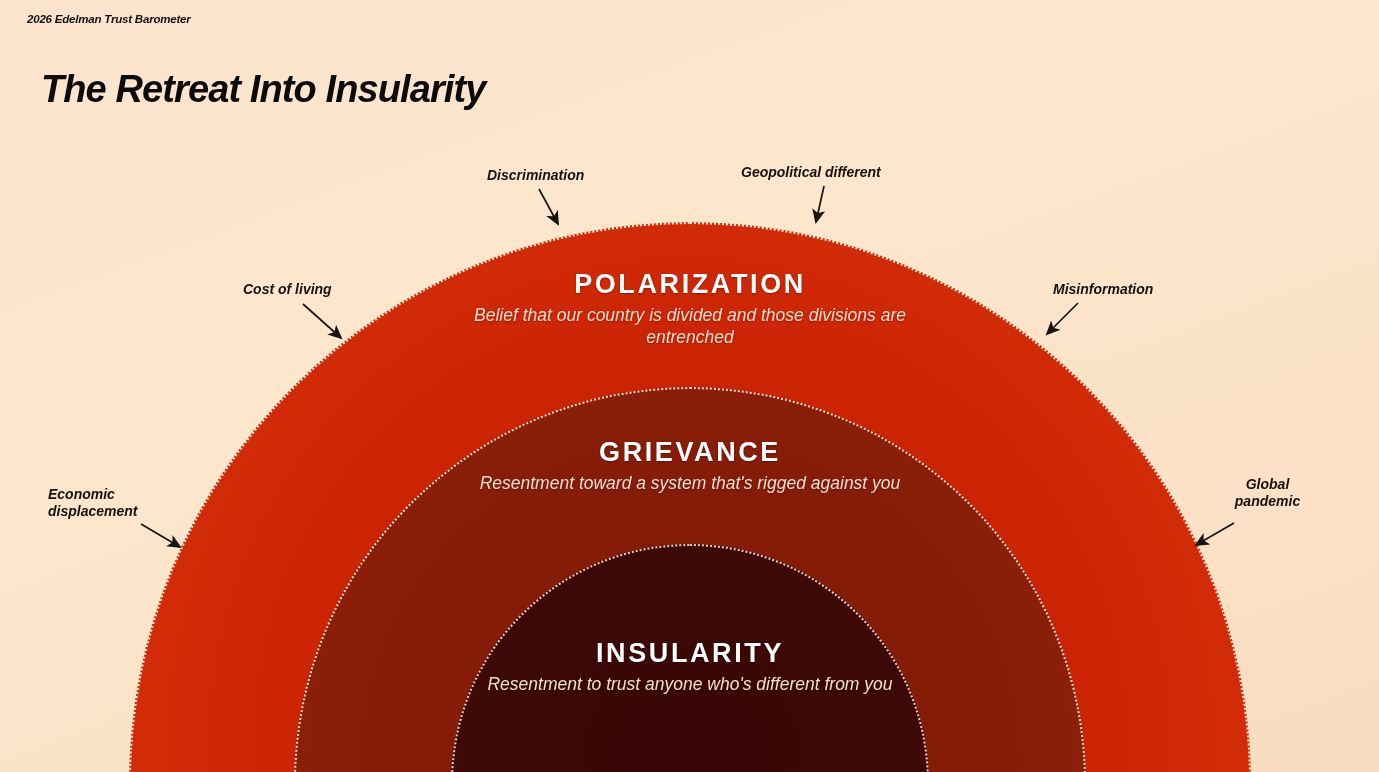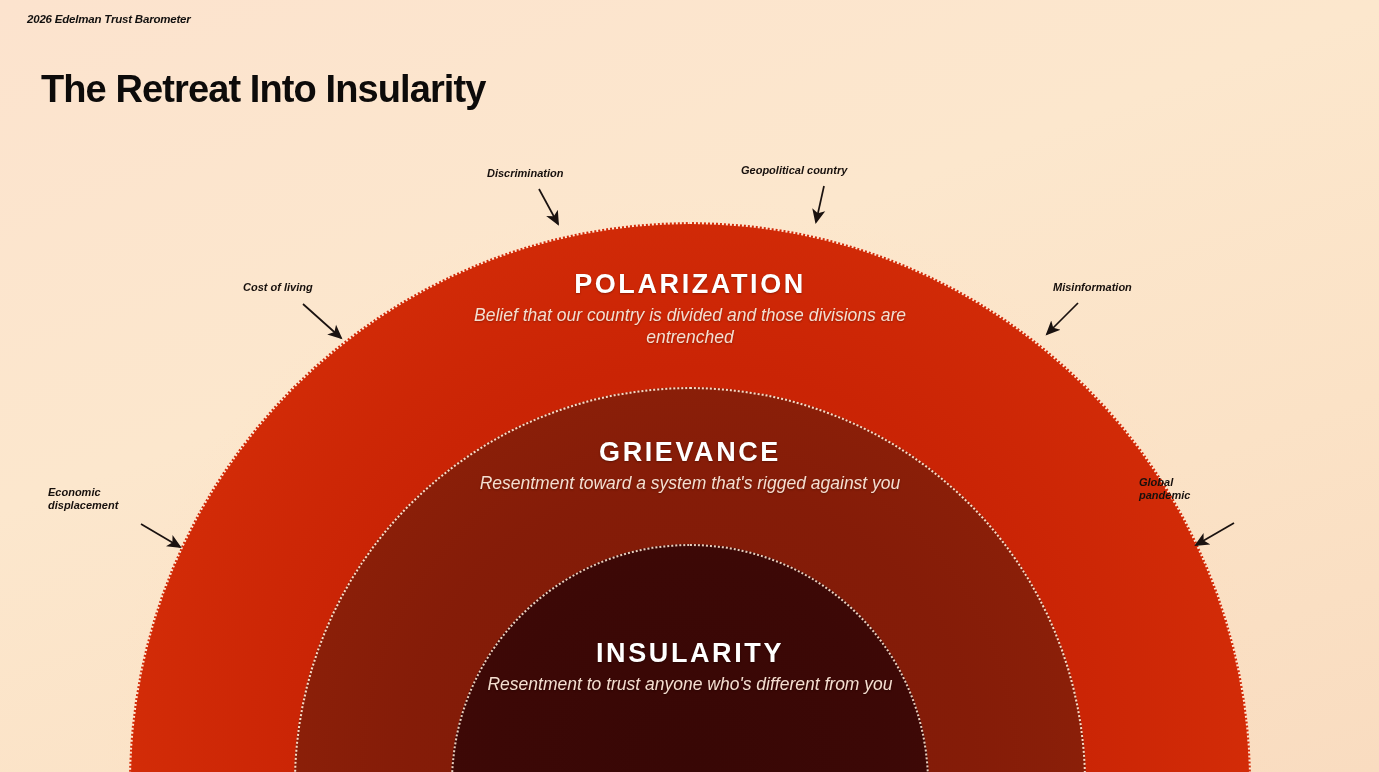--- a/index.html
+++ b/index.html
@@ -122,38 +122,39 @@
     font-style: italic;
   }
   .headline {
     position: absolute;
     left: 41px;
     top: 68px;
     font-size: 38px;
     font-weight: bold;
     letter-spacing: -0.9px;
     color: #0d0b0a;
+    font-style: italic;
   }
 
   
   .driver {
     position: absolute;
-    font-size: 11px;
+    font-size: 14px;
     font-weight: bold;
     font-style: italic;
     color: #17100d;
     line-height: 1.22;
     white-space: pre-line;
   }
   #driver-discrimination   { left: 487px;  top: 167px; }
   #driver-geopolitical     { left: 741px;  top: 164px; }
   #driver-cost             { left: 243px;  top: 281px; }
   #driver-misinformation   { left: 1033px; top: 281px; margin-left: 20px; }
   #driver-economic         { left: 48px;   top: 486px; width: 160px; text-align: left; }
-  #driver-pandemic         { left: 1139px; top: 476px; width: 143px; text-align: left; }
+  #driver-pandemic         { left: 1196px; top: 476px; width: 143px; text-align: center; }
 
   .arrows {
     position: absolute;
     inset: 0;
     pointer-events: none;
   }
 </style>
 </head>
 <body>
 
@@ -181,21 +182,21 @@
   <div class="ring-label" id="label-insularity">
     <div class="ring-title">INSULARITY</div>
     <div class="ring-desc">Resentment to trust anyone
 who's different from you</div>
   </div>
 
   <div class="kicker">2026 Edelman Trust Barometer</div>
   <div class="headline">The Retreat Into Insularity</div>
 
   <div class="driver" id="driver-discrimination">Discrimination</div>
-  <div class="driver" id="driver-geopolitical">Geopolitical country</div>
+  <div class="driver" id="driver-geopolitical">Geopolitical different</div>
   <div class="driver" id="driver-cost">Cost of living</div>
   <div class="driver" id="driver-misinformation">Misinformation</div>
   <div class="driver" id="driver-economic">Economic
 displacement</div>
   <div class="driver" id="driver-pandemic">Global
 pandemic</div>
 
   <svg class="arrows" width="1379" height="772" viewBox="0 0 1379 772">
     <defs>
       <marker id="ah" markerWidth="9" markerHeight="9" refX="7.4" refY="4.5" orient="auto" markerUnits="strokeWidth">

